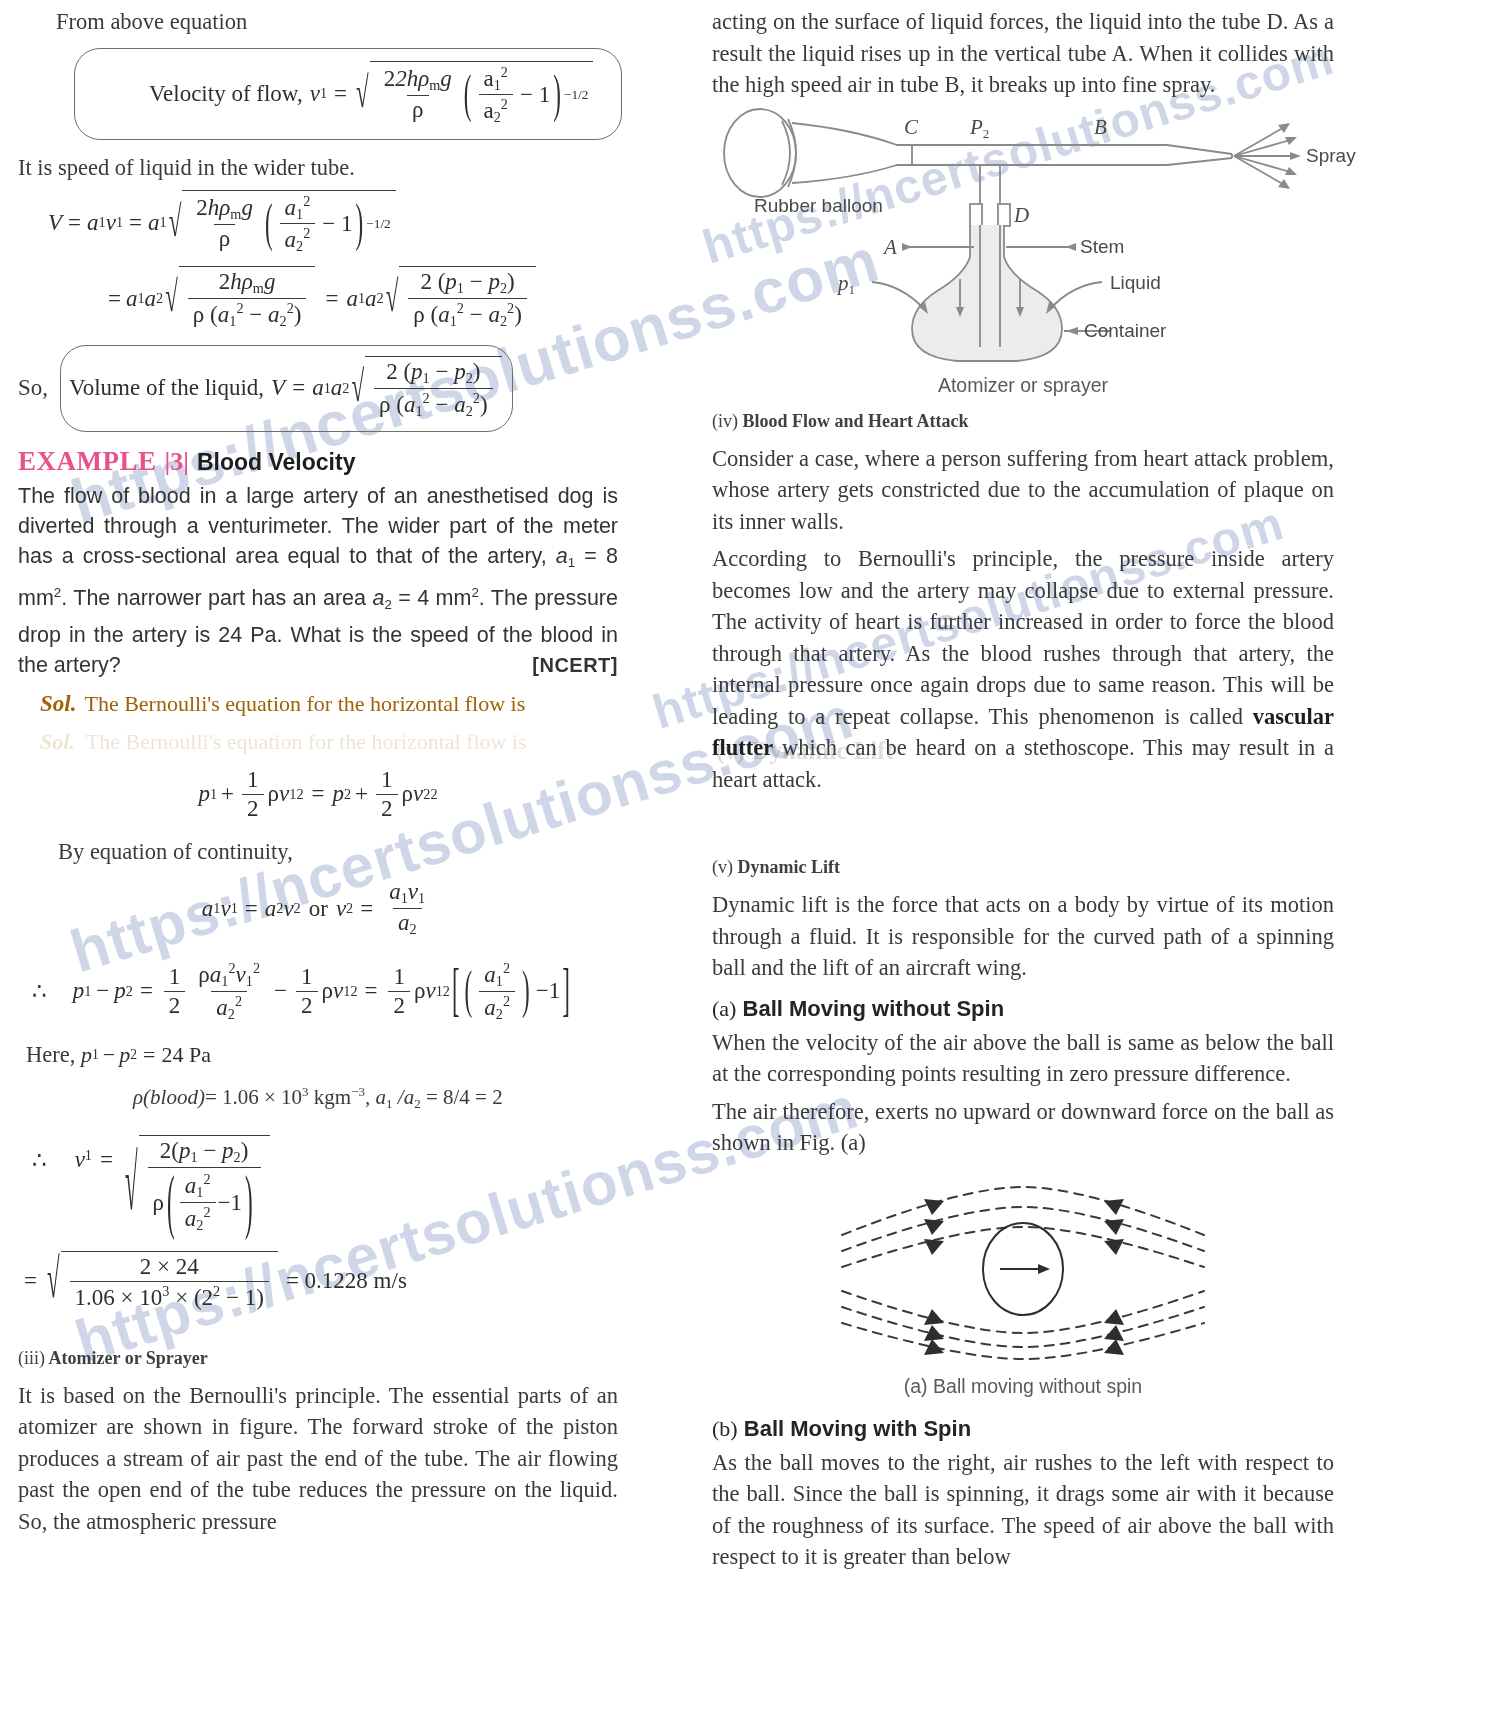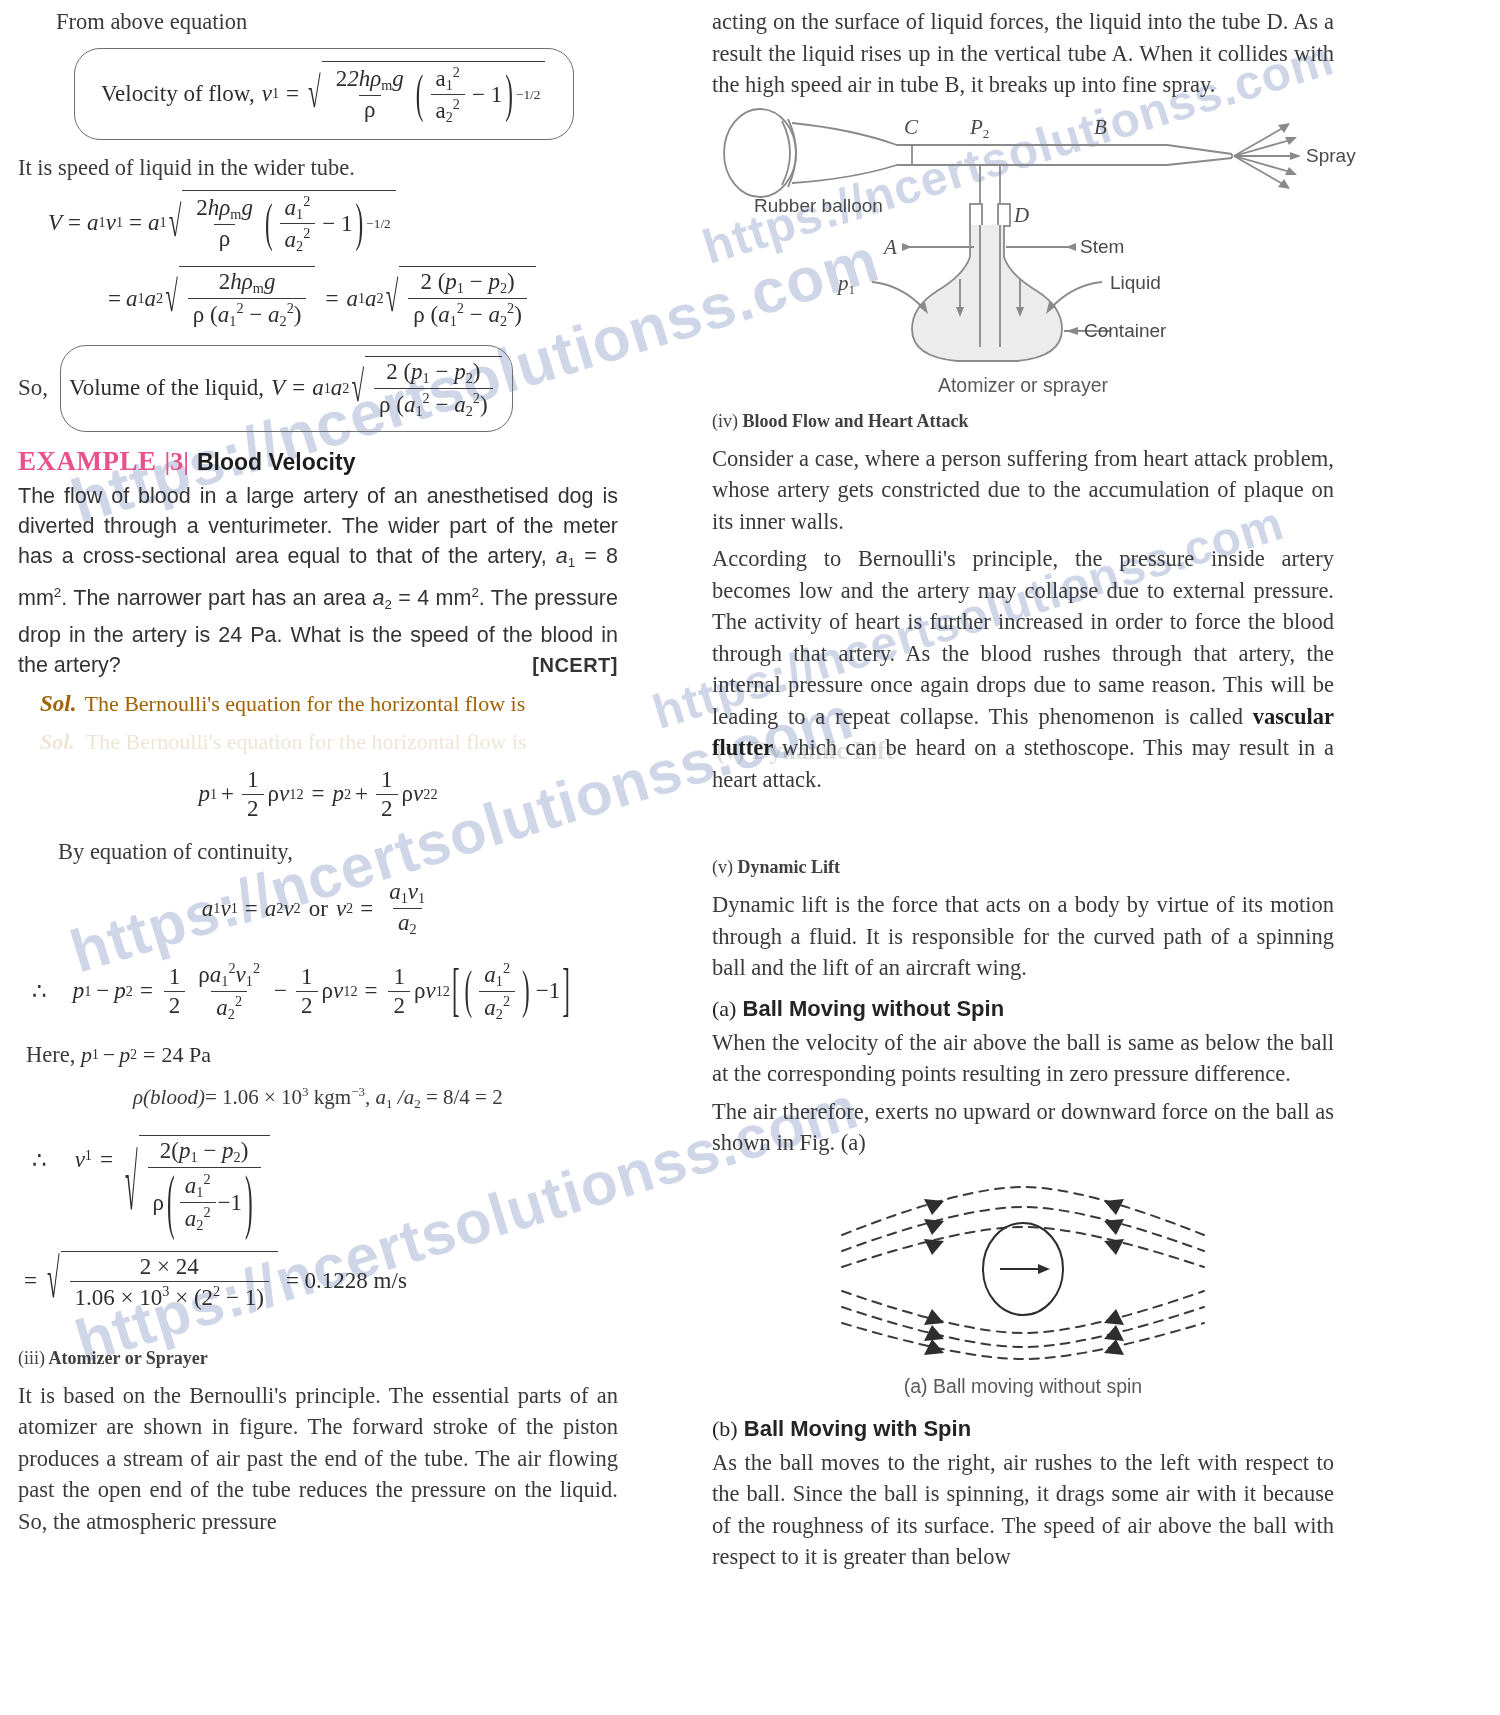--- a/index.html
+++ b/index.html
@@ -147,21 +147,21 @@
   <div class="wm" style="left:60px; top:1190px; font-size:60px; transform:rotate(-17deg);">https://ncertsolutionss.com</div>
   <div class="wm" style="left:690px; top:125px; font-size:48px; transform:rotate(-17deg);">https://ncertsolutionss.com</div>
   <div class="wm" style="left:640px; top:590px; font-size:48px; transform:rotate(-17deg);">https://ncertsolutionss.com</div>
 
   <div class="col col-left">
 
     <div class="para nojust" style="margin-top:6px; margin-left:38px;">From above equation</div>
 
     <div class="boxrow" style="margin-left:56px;">
       <div class="boxed">
-        <span class="math" style="font-style:normal;">
+        <span class="math" style="font-style:normal;margin-left:48px;">
           <span>Velocity of flow,</span>
           <span style="font-style:italic; margin-left:7px;">v</span>
             <sub>1</sub>
           <span style="margin:0 7px;">=</span>
           <span class="sqrt">
             <span class="radical">√</span>
             <span class="rad-body" style="display:flex; align-items:center;">
               <span class="frac">
                 <span class="num"><span style="font-style:normal;">2</span><span style="font-style:italic;">2hρ</span><sub>m</sub><span style="font-style:italic;">g</span></span>
                 <span class="den" style="font-style:normal;">ρ</span>

